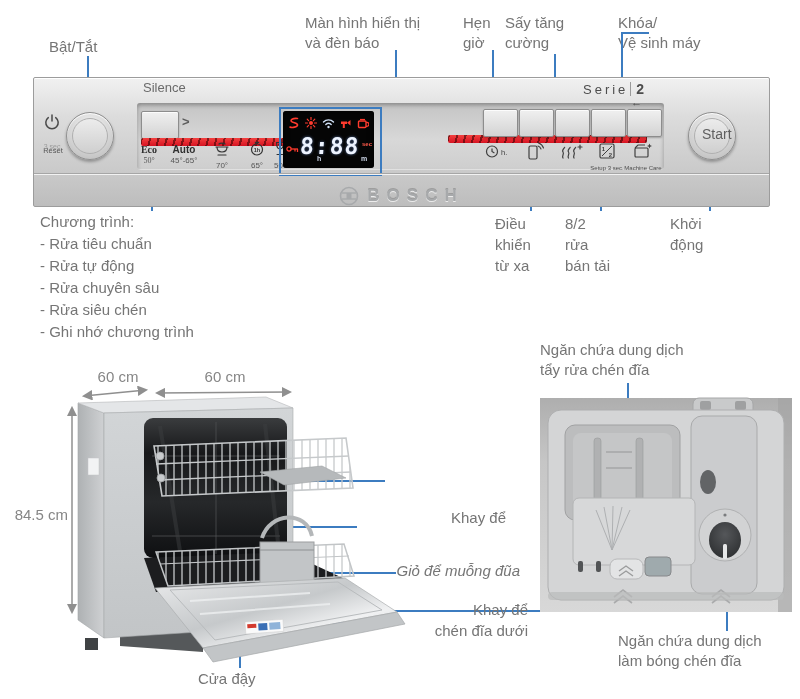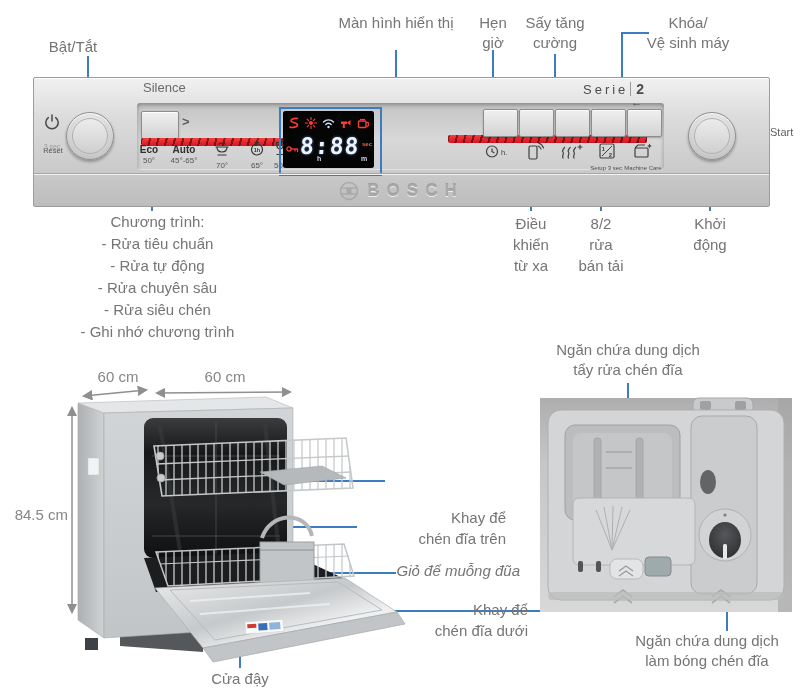--- a/index.html
+++ b/index.html
@@ -1,19 +1,19 @@
 <!DOCTYPE html>
 <html><head>
 <meta charset="utf-8">
 <style>
   html,body{margin:0;padding:0;background:#fff;}
   #stage{position:relative;width:800px;height:699px;background:#fff;overflow:hidden;
          font-family:"Liberation Sans","DejaVu Sans",sans-serif;}
   .abs{position:absolute;}
-  .lbl{position:absolute;color:#757575;font-size:15px;line-height:20px;text-align:center;}
+  .lbl{position:absolute;color:#757575;font-size:15px;line-height:20px;}
   .lbl div{white-space:nowrap;}
   .lbl.la{text-align:right;margin-top:44px;}
   .dim{position:absolute;color:#868686;font-size:15px;text-align:center;white-space:nowrap;}
   .cl{position:absolute;background:#3c7cc0;}
   .crect{position:absolute;border:2px solid #3c7cc0;}
   
   #panel{position:absolute;left:33px;top:77px;width:735px;height:128px;border:1px solid #9c9c9c;border-radius:2px;
          background:linear-gradient(180deg,#f1f1f1 0%,#dcdcdc 30%,#c9c9c9 75%,#bdbdbd 100%);
          box-shadow:inset 0 1px 0 #fff;}
   #recess{position:absolute;left:103px;top:25px;width:527px;height:67px;border-radius:3px;
@@ -35,40 +35,41 @@
   #display-callout{position:absolute;left:245px;top:29px;width:99px;height:65px;border:2px solid #3c7cc0;}
   .ico-row{position:absolute;display:flex;align-items:flex-end;color:#3f3f3f;}
   .prog{position:absolute;width:40px;text-align:center;color:#2f2f2f;}
   .prog .nm{font-size:10px;font-weight:bold;line-height:11px;}
   .prog .tp{font-size:8px;color:#565656;line-height:10px;margin-top:1px;}
   .opt{position:absolute;width:44px;text-align:center;color:#3f3f3f;}
   .opt .sub{font-size:6px;color:#4c4c4c;line-height:7px;margin-top:1px;white-space:nowrap;}
   #seg{font-family:"DejaVu Sans Mono",monospace;font-weight:bold;font-size:23px;color:#eef4ff;
        letter-spacing:1px;transform:skewX(-4deg);text-shadow:0 0 3px rgba(140,180,255,.6);}
   .tiny-sub{position:absolute;font-size:7px;color:#cfd8ea;font-weight:bold;}
-  #bosch{position:absolute;left:0;top:97px;width:735px;height:31px;display:flex;align-items:center;justify-content:center;
+  #bosch{position:absolute;left:0;top:97px;width:735px;height:31px;display:flex;align-items:flex-end;justify-content:center;
          color:#a7a9ab;}
   #bosch .txt{font-size:17px;font-weight:bold;letter-spacing:7px;margin-left:8px;
               text-shadow:0 1px 0 rgba(255,255,255,.7), 0 -1px 0 rgba(120,120,120,.5);}
   #serie{position:absolute;left:549px;top:3px;color:#4c4c4c;font-size:13px;display:flex;align-items:center;}
   #serie .s{letter-spacing:3px;}
   #serie .bar{width:1px;height:14px;background:#9a9a9a;margin:0 5px 0 2px;}
   #serie .n{font-weight:bold;font-size:14px;}
   svg text{font-family:"Liberation Sans","DejaVu Sans",sans-serif;}
 </style>
 </head>
 <body>
 
 <div id="stage">
 
-  <div class="lbl" style="left:25px;top:37px;width:96px;">
+  <div class="lbl" style="left:49px;top:37px;width:96px;">
     <div>Bật/Tắt</div>
   </div>
   <div class="lbl" style="left:305px;top:13px;width:182px;">
     <div>Màn hình hiển thị</div>
+    <div>và đèn báo</div>
   </div>
   <div class="lbl" style="left:463px;top:13px;width:60px;">
     <div>Hẹn</div>
     <div>giờ</div>
   </div>
   <div class="lbl" style="left:505px;top:13px;width:100px;">
     <div>Sấy tăng</div>
     <div>cường</div>
   </div>
   <div class="lbl" style="left:618px;top:13px;width:140px;">
@@ -112,21 +113,21 @@
     <div class="round" style="left:32px;top:34px;"></div>
 
     <div id="recess"></div>
 
     <div class="pbtn" style="left:107px;top:33px;width:36px;height:26px;"></div>
     <div class="abs" style="left:148px;top:36px;font-size:13px;color:#5c5c5c;font-weight:bold;">&gt;</div>
 
     <div class="stripe" style="left:107px;top:60px;width:211px;"></div>
     <div class="stripe" style="left:414px;top:57px;width:199px;"></div>
 
-    <div class="prog" style="left:95px;top:66px;">
+    <div class="prog" style="left:95px;top:66px;font-family:Liberation Serif, serif;">
       <div class="nm">Eco</div>
       <div class="tp">50°</div>
     </div>
     <div class="prog" style="left:130px;top:66px;">
       <div class="nm">Auto</div>
       <div class="tp">45°-65°</div>
     </div>
     <div class="prog" style="left:168px;top:63px;">
       <svg width="18" height="15" viewBox="0 0 18 15">
         <path d="M3,6 h12 M4,6 c0,3 1.5,5 5,5 s5,-2 5,-5 M6,3 c1,-1.2 5,-1.2 6,0 M5,14 h8" fill="none" stroke="#333" stroke-width="1.2" stroke-linecap="round"></path>
@@ -254,21 +255,21 @@
       <svg width="20" height="20" viewBox="0 0 20 20">
         <circle cx="10" cy="10" r="8.5" fill="none" stroke="#a7a9ab" stroke-width="1.6"></circle>
         <line x1="3" y1="7" x2="17" y2="7" stroke="#a7a9ab" stroke-width="1.4"></line>
         <line x1="3" y1="13" x2="17" y2="13" stroke="#a7a9ab" stroke-width="1.4"></line>
         <rect x="7.5" y="7" width="5" height="6" fill="#a7a9ab"></rect>
       </svg>
       <span class="txt">BOSCH</span>
     </div>
 
     <div class="round" style="left:654px;top:34px;"></div>
-    <div class="abs" style="left:736px;top:48px;font-size:11px;color:#5f5f5f;">Start</div>
+    <div class="abs" style="left:668px;top:48px;font-size:14px;color:#5f5f5f;">Start</div>
   </div>
 
   <div class="lbl" style="left:40px;top:211px;width:235px;line-height:22px;">
     <div>Chương trình:</div>
     <div>- Rửa tiêu chuẩn</div>
     <div>- Rửa tự động</div>
     <div>- Rửa chuyên sâu</div>
     <div>- Rửa siêu chén</div>
     <div>- Ghi nhớ chương trình</div>
   </div>
@@ -377,21 +378,20 @@
 
     <g stroke="#8f8f8f" stroke-width="1.5">
       <line x1="12" y1="22" x2="12" y2="226" marker-start="url(#ah)" marker-end="url(#ah)"></line>
       <line x1="24" y1="10" x2="86" y2="4" marker-start="url(#ah)" marker-end="url(#ah)"></line>
       <line x1="97" y1="7" x2="230" y2="6" marker-start="url(#ah)" marker-end="url(#ah)"></line>
     </g>
   </svg>
 
   <div class="lbl la" style="left:386px;top:463px;width:120px;line-height:21px;">
     <div>Khay để</div>
-    <div>chén đĩa trên</div>
   </div>
   <div class="lbl la" style="left:360px;top:517px;width:160px;font-style:italic;">
     <div>Giỏ để muỗng đũa</div>
   </div>
   <div class="lbl la" style="left:398px;top:555px;width:130px;line-height:21px;">
     <div>Khay để</div>
     <div>chén đĩa dưới</div>
   </div>
   <div class="lbl" style="left:198px;top:669px;width:84px;">
     <div>Cửa đậy</div>

